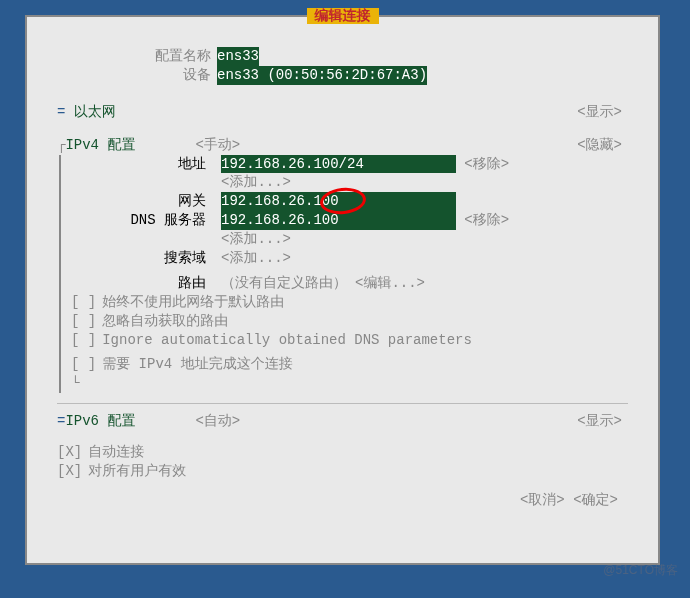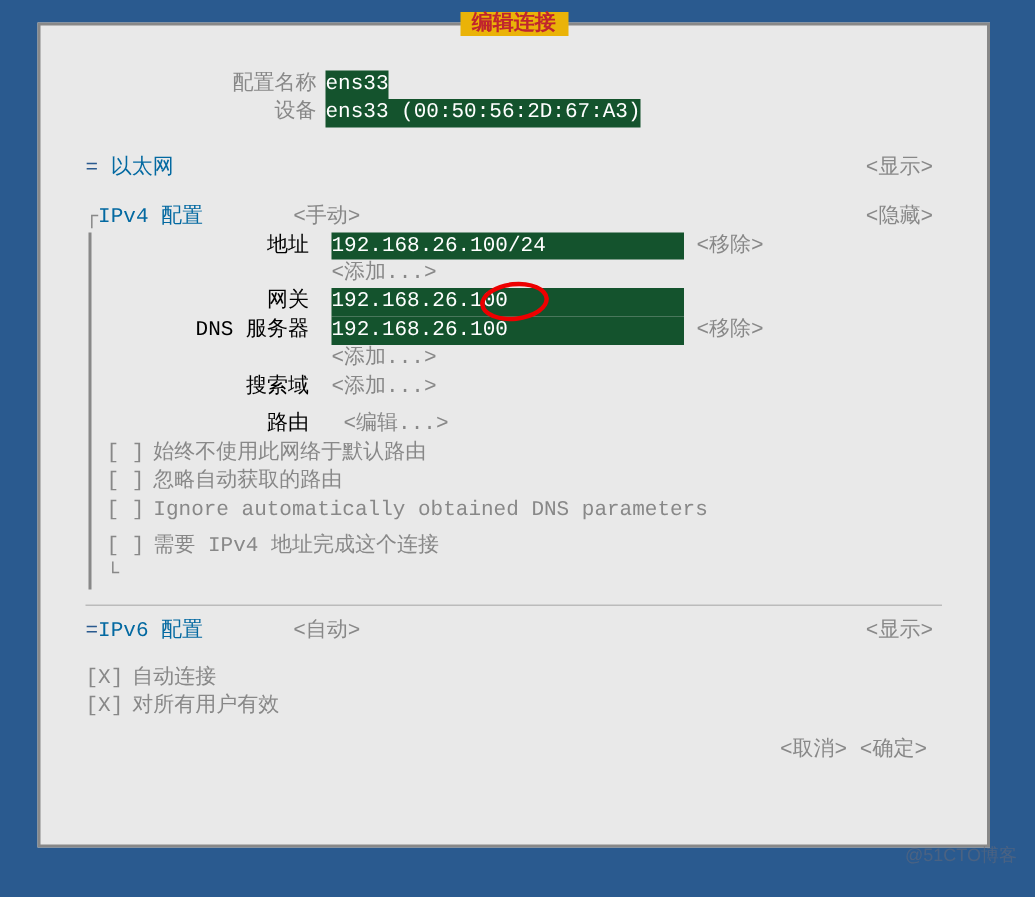--- a/index.html
+++ b/index.html
@@ -29,21 +29,21 @@
     .title {
       background: #eab308;
       color: #c0252e;
       font-weight: bold;
       padding: 0 8px;
     }
     .content { padding: 30px 30px 10px 30px; }
     .row { display: flex; white-space: pre; }
     .row .lbl { text-align: right; width: 160px; padding-right: 6px; color: #888; }
     .valhl { background: #14532d; color: #fff; display: inline-block; }
-    .cyan { color: #0369a1; }
+    .cyan { color: #14532d; }
     .muted { color: #888; }
     .section-line { display: flex; margin-top: 18px; }
     .section-left { flex: 1; }
     .section-right { padding-right: 6px; }
     .dash { color: #2a5a8f; }
     .bar-left {
       border-left: 2px solid #888;
       margin-left: 2px;
       padding-left: 10px;
     }
@@ -135,20 +135,21 @@
         <span class="lbl2"></span>
         <span class="muted">&lt;添加...&gt;</span>
       </div>
       <div class="row2">
         <span class="lbl2">搜索域</span>
         <span class="muted">&lt;添加...&gt;</span>
       </div>
       <div class="spacer"></div>
       <div class="row2">
         <span class="lbl2">路由</span>
+        <span class="muted">（没有自定义路由）</span>
         <span class="muted" style="padding-left:8px;">&lt;编辑...&gt;</span>
       </div>
 
       <div class="chk-row">
         <span class="chk-box">[ ]</span>
         <span class="muted">始终不使用此网络于默认路由</span>
       </div>
       <div class="chk-row">
         <span class="chk-box">[ ]</span>
         <span class="muted">忽略自动获取的路由</span>

